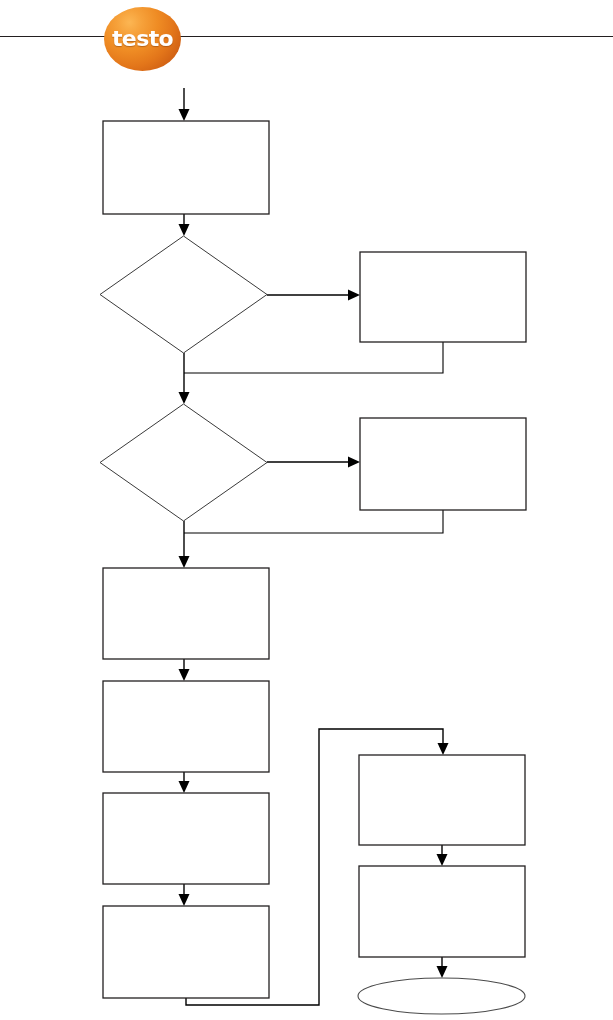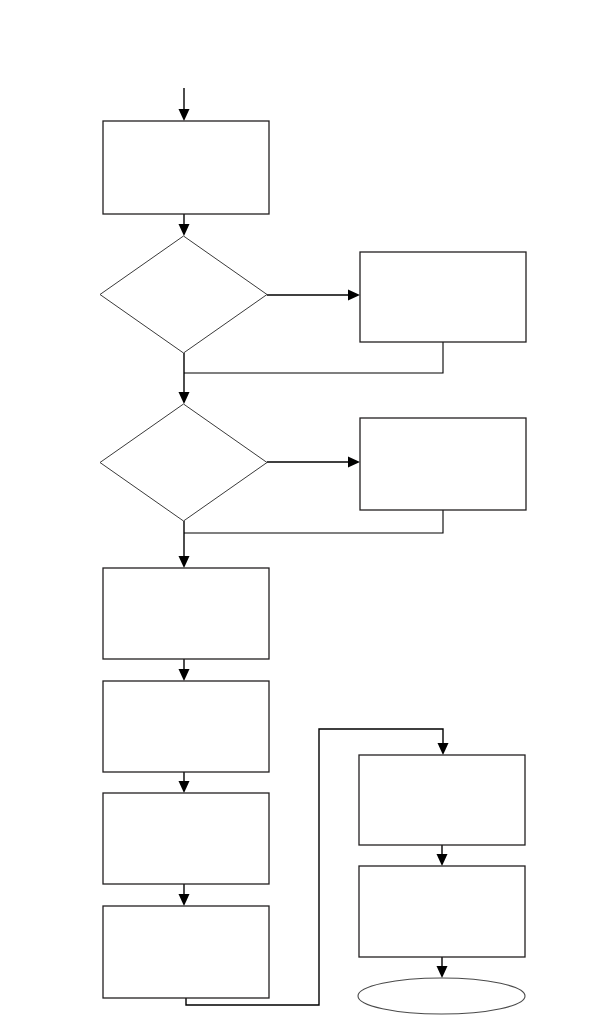--- a/index.html
+++ b/index.html
@@ -110,20 +110,26 @@
   .arrowhead {
     fill: #000000;
     stroke: none;
   }
 </style>
 </head>
 <body>
 
 <div id="page">
 
+  <div id="header">
+    <div id="header-rule"></div>
+    <div id="logo">
+      <div id="logo-wordmark">testo</div>
+    </div>
+  </div>
 
   <svg id="flowchart" viewBox="0 0 613 1020" width="613" height="1020">
     <g id="edges-layer">
         <g>
           <polyline points="184,88 184,110.5" class="connector"></polyline>
           <polygon points="184.00,121.00 178.50,109.00 189.50,109.00" class="arrowhead"></polygon>
         </g>
         <g>
           <polyline points="184,214 184,225.5" class="connector"></polyline>
           <polygon points="184.00,236.00 178.50,224.00 189.50,224.00" class="arrowhead"></polygon>

